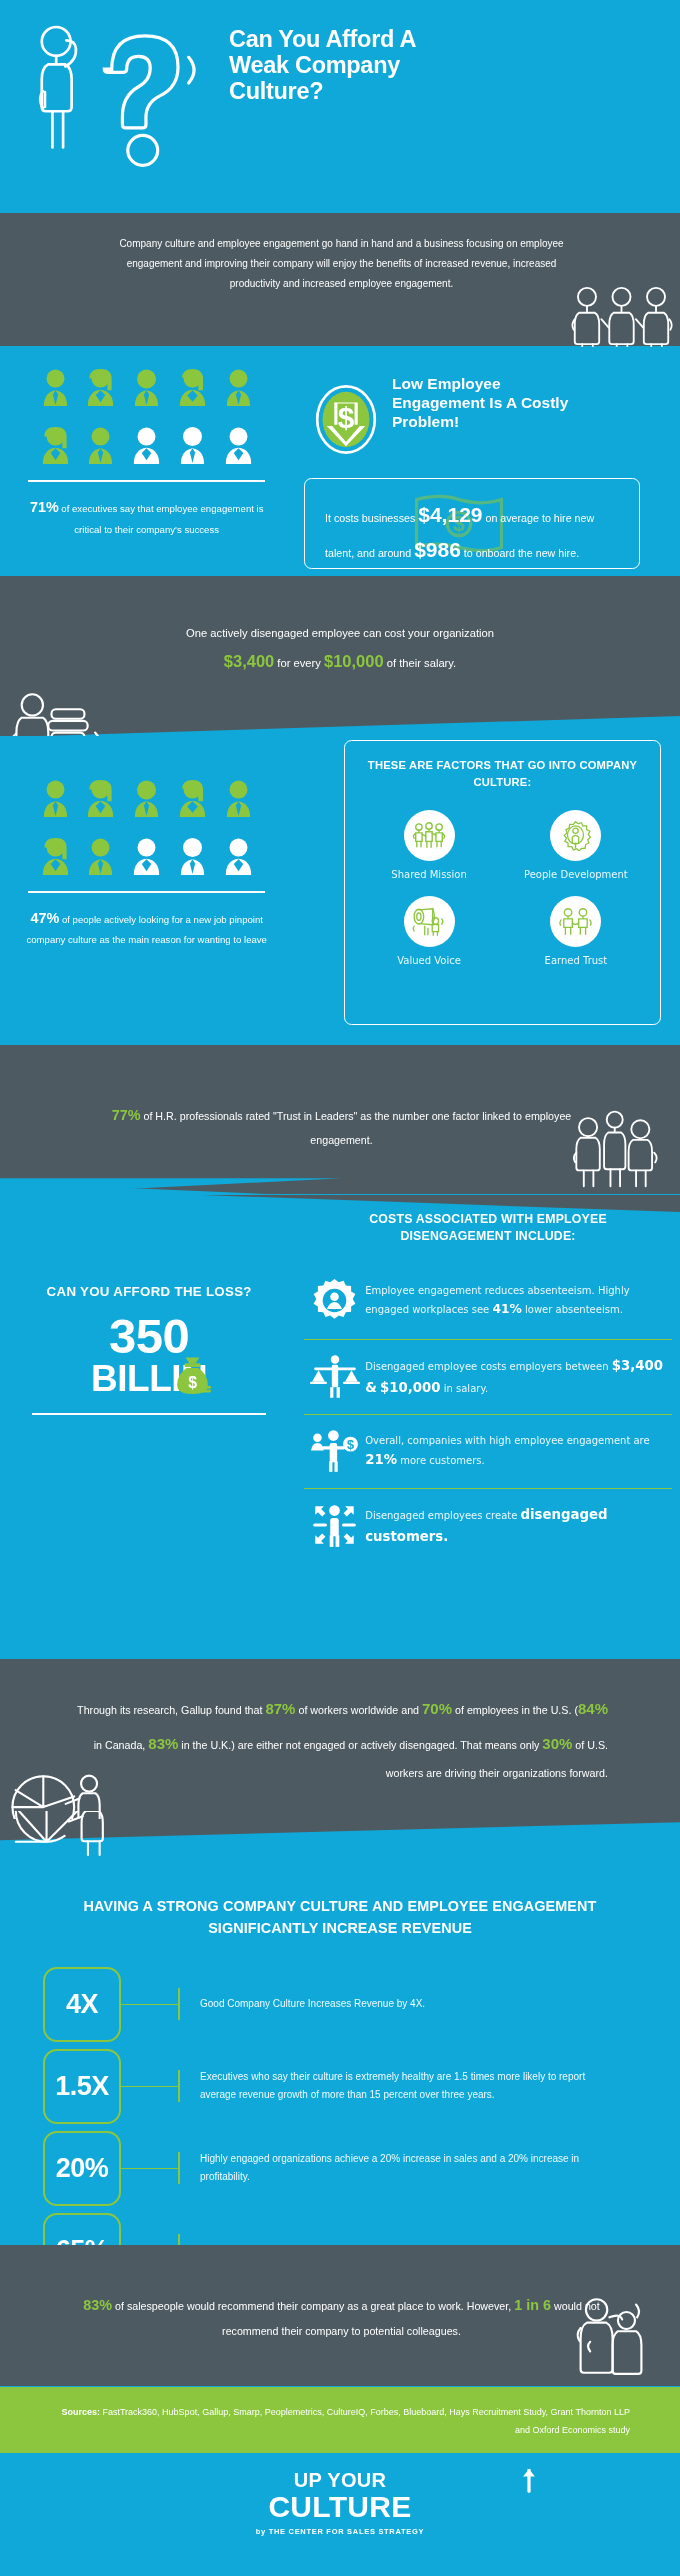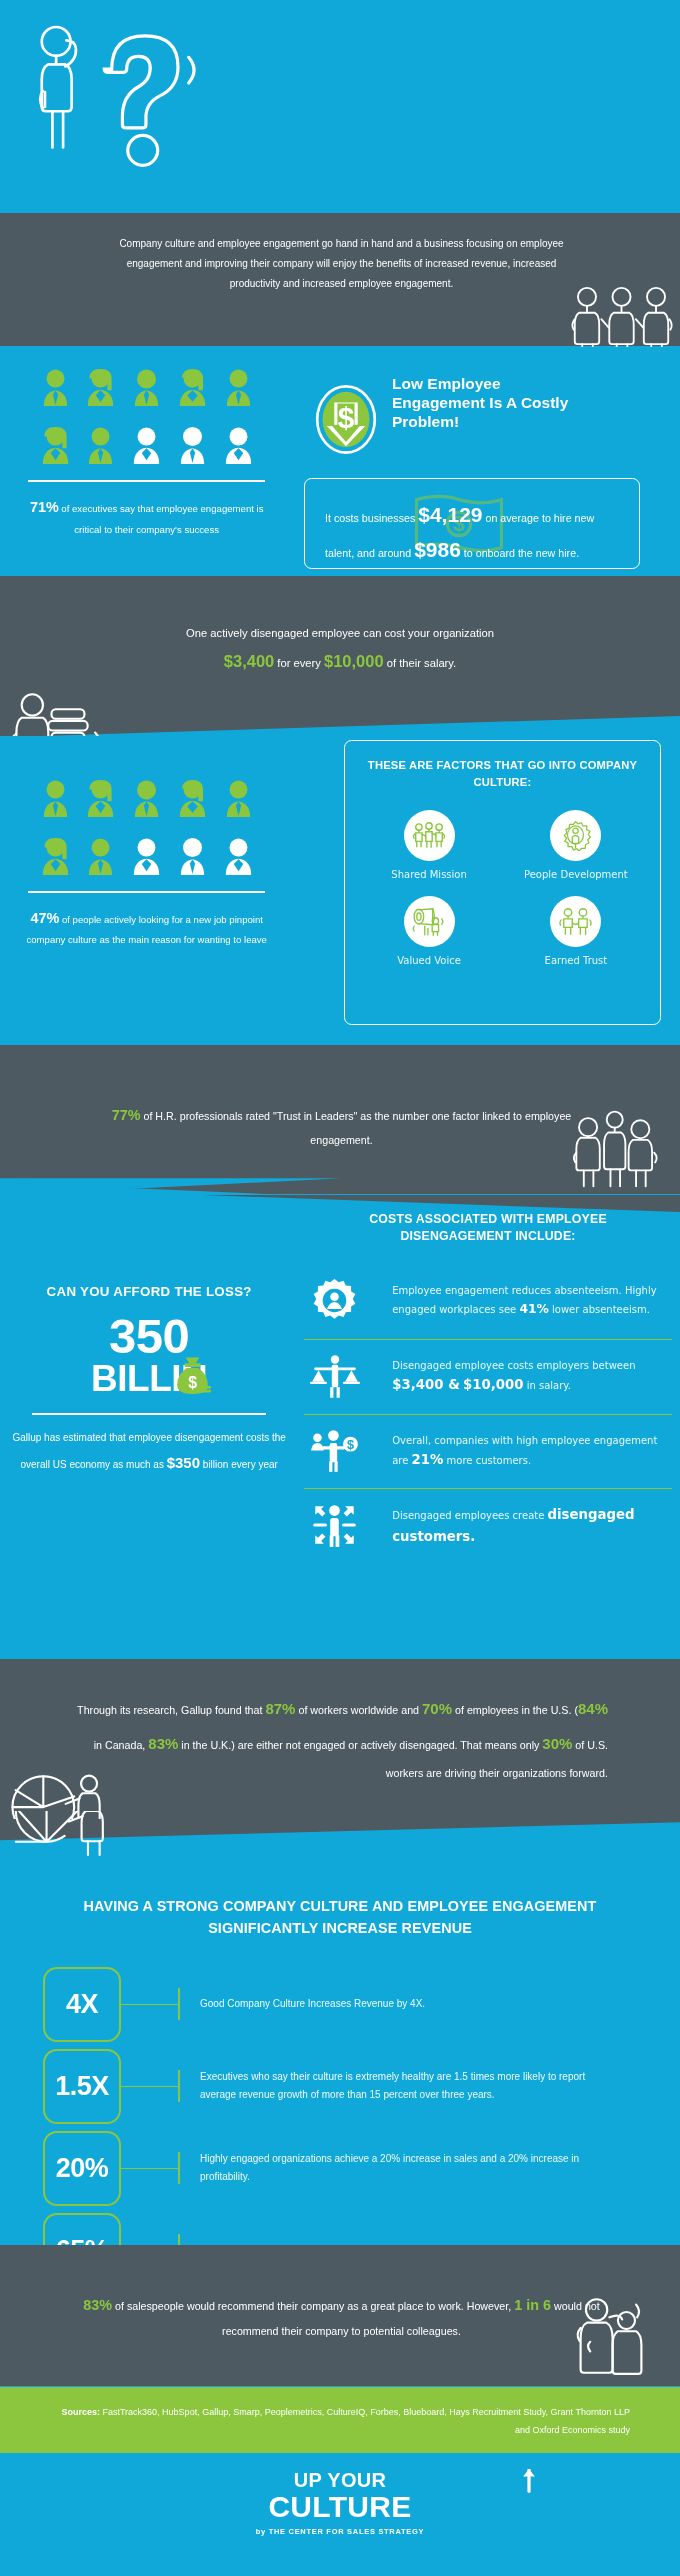--- a/index.html
+++ b/index.html
@@ -133,21 +133,21 @@
   #gallup-350 { color: #fff; font-size: 10px; line-height: 1.95; }
   #gallup-350 .big { font-size: 15px; font-weight: bold; }
 
   #c-right { position: absolute; left: 304px; top: 16px; width: 368px; }
   #costs-title {
     color: #fff; font-size: 12.3px; font-weight: bold;
     text-align: center; line-height: 1.42; letter-spacing: 0.2px;
     padding: 0 13.3px;
   }
   .cost-row {
-    display: flex; align-items: center; gap: 30px;
+    display: flex; align-items: center; gap: 3px;
     padding: 14px 5.3px 14px 3.2px;
   }
   .cost-row + .cost-row { border-top: 1.6px solid #8cc63e; }
   #cost-list { margin-top: 18px; }
   .cost-icon { width: 55px; flex: 0 0 55px; text-align: center; }
   .cost-text {
     color: #eaf8fd; font-size: 10px; line-height: 1.62;
     font-family: "DejaVu Sans", sans-serif;
   }
   .cost-text .big { font-weight: bold; font-size: 12.3px; color: #fff; }
@@ -233,20 +233,25 @@
         <path d="M20 150 q-10 14 0 32"></path>
       </g>
     </svg>
     <svg id="qmark" width="107" height="155" viewBox="0 0 200 290">
       <g fill="none" stroke="#ffffff" stroke-width="6" stroke-linecap="round">
         <path d="M20 90 q0 -62 62 -62 q62 0 62 58 q0 38 -34 54 q-26 13 -26 40 l0 14 q0 6 -6 6 l-32 0 q-6 0 -6 -6 l0 -16 q0 -38 30 -55 q22 -12 22 -35 q0 -22 -22 -22 q-22 0 -22 24 q0 6 -6 6 l-30 0 q-6 0 -6 -6 z"></path>
         <circle cx="78" cy="242" r="28"></circle>
         <path d="M164 68 q20 24 0 48"></path>
       </g>
     </svg>
+    <div id="hero-title">
+      <div>Can You Afford A</div>
+      <div>Weak Company</div>
+      <div>Culture?</div>
+    </div>
   </div>
 
   <div class="sect gray" id="intro">
     <div id="intro-text">Company culture and employee engagement go hand in hand and a business focusing on employee engagement and improving their company will enjoy the benefits of increased revenue, increased productivity and increased employee engagement.</div>
     <svg id="intro-people" width="107" height="77" viewBox="0 0 200 145">
       <g fill="none" stroke="#ffffff" stroke-width="3.5" stroke-linecap="round">
         <circle cx="35" cy="28" r="17"></circle>
           <path d="M35 45 v10"></path>
         <path d="M20 58 q-8 4 -8 22 l0 32 q0 5 5 5 l36 0 q5 0 5 -5 l0 -32 q0 -18 -8 -22 z"></path>
         <path d="M26 117 v24 M46 117 v24"></path>
@@ -608,23 +613,20 @@
         <svg id="moneybag" width="37" height="41" viewBox="0 0 70 76" style="font-size:70px">
           <path d="M22 4 h26 l-7 11 h-12 z" fill="#8cc63e"></path>
           <rect x="20" y="15" width="30" height="7" rx="2" fill="#8cc63e"></rect>
           <path d="M24 24 q-18 12 -18 32 q0 17 29 17 q29 0 29 -17 q0 -20 -18 -32 z" fill="#8cc63e"></path>
           <text x="35" y="62" font-family="Liberation Sans, sans-serif" font-size="30" font-weight="bold" fill="#ffffff" text-anchor="middle">$</text>
           <rect x="48" y="58" width="22" height="5" rx="2" fill="#8cc63e"></rect>
           <rect x="48" y="65" width="22" height="5" rx="2" fill="#8cc63e"></rect>
         </svg>
       </div>
       <div class="hr-white"></div>
-      <div id="gallup-350">
-        <span>Gallup has estimated that employee disengagement costs the overall US economy as much as </span><span class="big">$350</span><span> billion every year</span>
-      </div>
     </div>
 
     <div id="c-right">
       <div id="costs-title">COSTS ASSOCIATED WITH EMPLOYEE DISENGAGEMENT INCLUDE:</div>
       <div id="cost-list">
 
         <div class="cost-row">
           <div class="cost-icon">
             <svg width="45" height="45" viewBox="0 0 84 84">
               <path d="M42 2 l8 6 l9 -3 l4 9 l10 1 l0 10 l8 5 l-5 9 l5 9 l-8 5 l0 10 l-10 1 l-4 9 l-9 -3 l-8 6 l-8 -6 l-9 3 l-4 -9 l-10 -1 l0 -10 l-8 -5 l5 -9 l-5 -9 l8 -5 l0 -10 l10 -1 l4 -9 l9 3 z" fill="#ffffff"></path>

